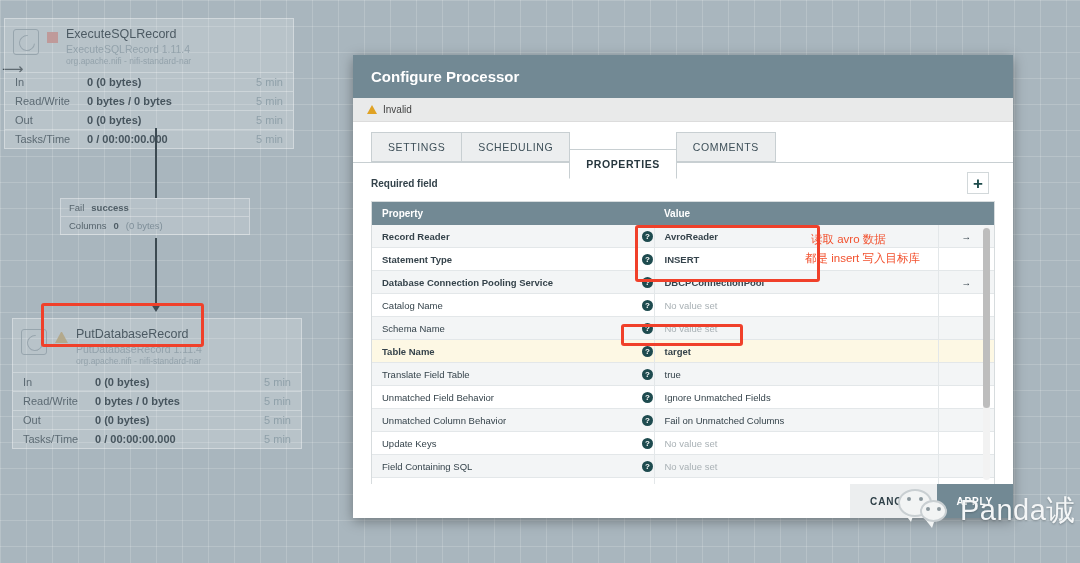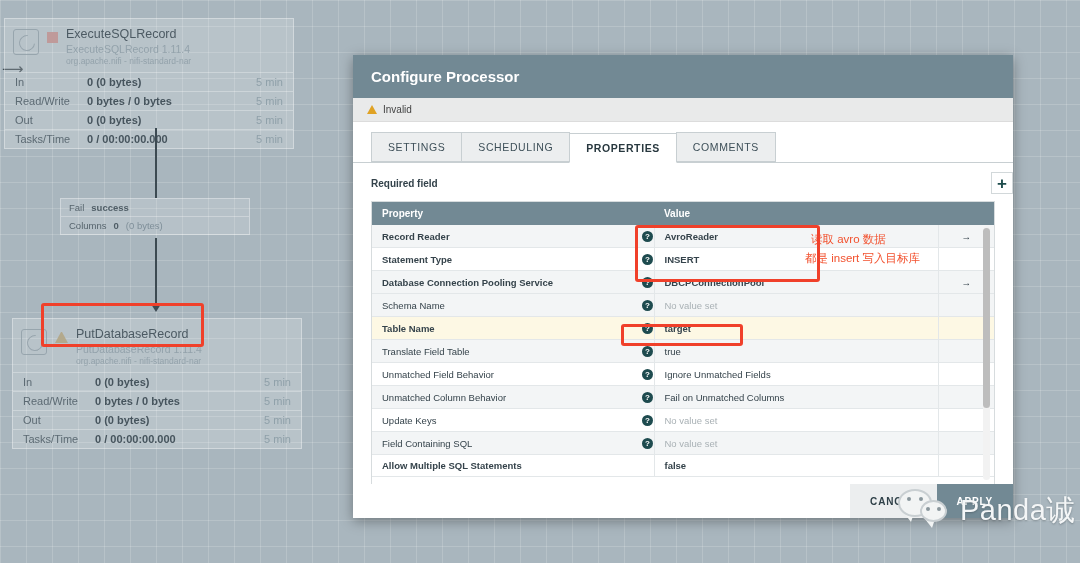--- a/index.html
+++ b/index.html
@@ -148,28 +148,28 @@
     letter-spacing:.6px;
     color:#3d4f58;
     background:#eceeef;
     border:1px solid #c8cfd2;
     margin-right:-1px;
     cursor:pointer;
   }
   .tab.active {
     background:#fff;
     border-bottom-color:#fff;
-    position:relative; top:1px;
+    position:relative; top:17px;
     font-weight:bold;
     color:#28383f;
   }
 
   .req-bar {
     display:flex; align-items:center; justify-content:space-between;
-    padding:9px 0 7px 18px;
+    padding:9px 24px 7px 18px;
   }
   .req-bar .req-label { font-size:10px; font-weight:bold; color:#33424a; }
   .plus-btn {
     width:22px; height:22px;
     border:1px solid #d2d8da;
     background:#fff;
     display:flex; align-items:center; justify-content:center;
     font-size:17px; line-height:1; color:#1d4b4b; font-weight:bold;
     cursor:pointer;
   }
@@ -421,20 +421,26 @@
             <td class="help"><span class="qmark">?</span></td>
             <td class="pval bold">INSERT</td>
             <td class="act"></td>
           </tr>
           <tr class="zebra">
             <td class="pname req">Database Connection Pooling Service</td>
             <td class="help"><span class="qmark">?</span></td>
             <td class="pval bold">DBCPConnectionPool</td>
             <td class="act">→</td>
           </tr>
+          <tr>
+            <td class="pname">Catalog Name</td>
+            <td class="help"><span class="qmark">?</span></td>
+            <td class="pval novalue">No value set</td>
+            <td class="act"></td>
+          </tr>
           <tr class="zebra">
             <td class="pname">Schema Name</td>
             <td class="help"><span class="qmark">?</span></td>
             <td class="pval novalue">No value set</td>
             <td class="act"></td>
           </tr>
           <tr class="hl">
             <td class="pname req">Table Name</td>
             <td class="help"><span class="qmark">?</span></td>
             <td class="pval bold">target</td>

